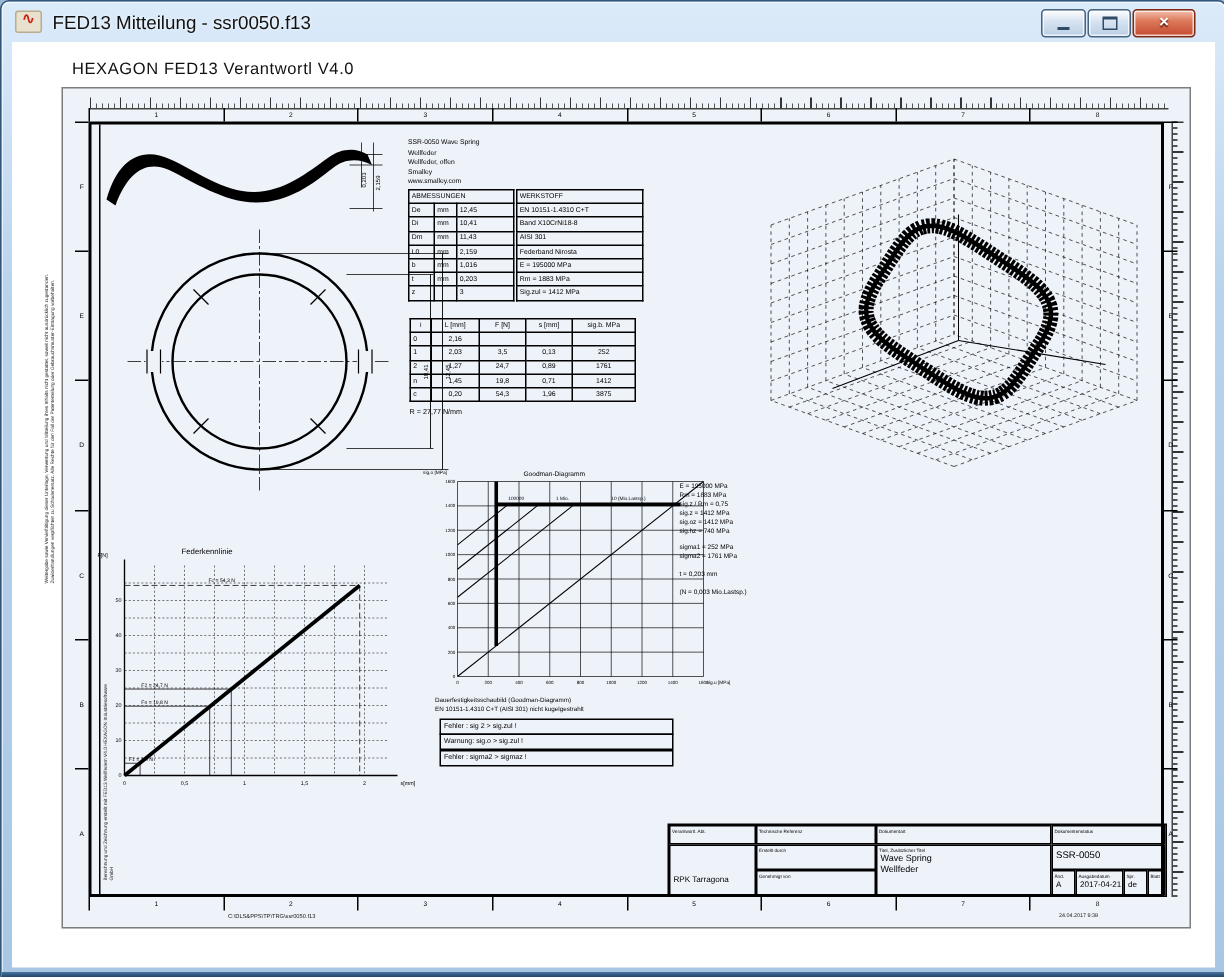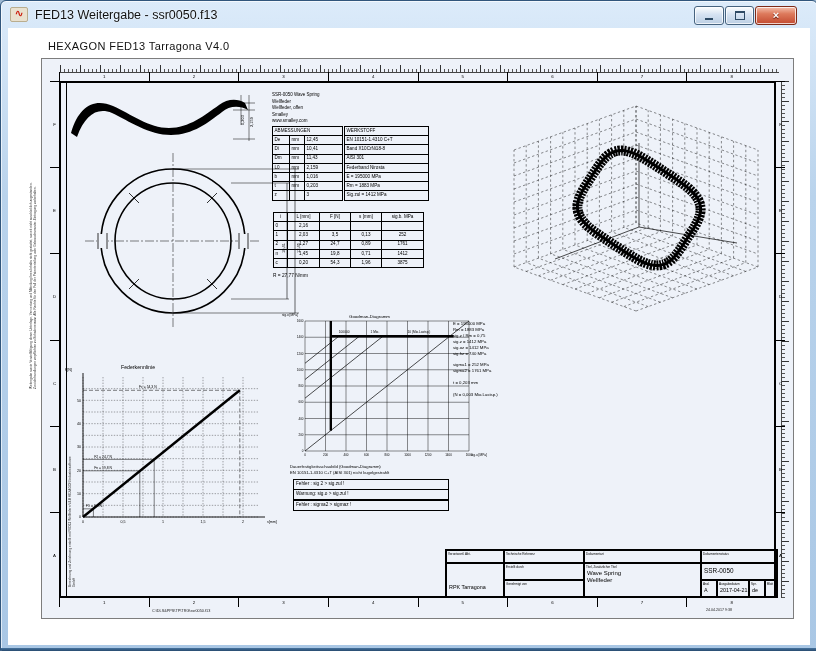--- a/index.html
+++ b/index.html
@@ -58,36 +58,36 @@
   .stamp{font-size:3.6px;color:#222;}
   .win-bottom{position:absolute;left:0;right:0;bottom:0;height:4px;background:linear-gradient(#47749f,#1c3c5e);}
   svg{overflow:visible;}
 </style>
 </head>
 <body>
 
 <div class="window">
   <div class="titlebar">
     <span class="app-icon">∿</span>
-    <span class="title-text">FED13  Weitergabe  -  ssr0050.f13</span>
+    <span class="title-text">FED13  Mitteilung  -  ssr0050.f13</span>
   </div>
   <div class="tb-buttons">
     <div class="tbtn min">
         <div class="glyph-min"></div>
       </div>
     <div class="tbtn max">
         <div class="glyph-max"></div>
       </div>
     <div class="tbtn close">
         <span class="glyph-close">×</span>
       </div>
   </div>
 
   <div class="client">
-    <div class="app-header">HEXAGON   FED13  Tarragona  V4.0</div>
+    <div class="app-header">HEXAGON   FED13  Verantwortl  V4.0</div>
 
     <div class="panel" id="panel">
       <div class="ruler-top">
           <div class="minor"></div>
           <div class="major"></div>
         </div>
       <div class="ruler-right">
           <div class="minor"></div>
           <div class="major"></div>
         </div>

